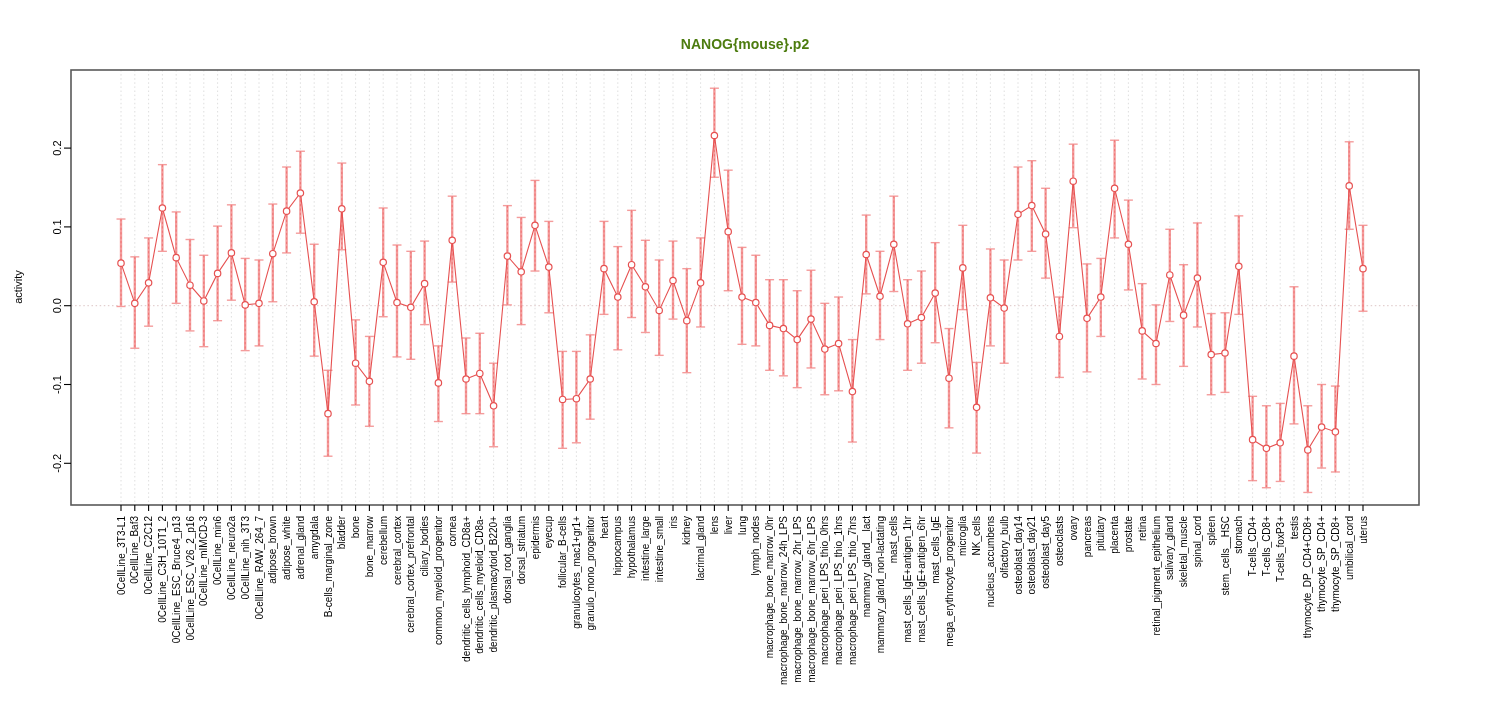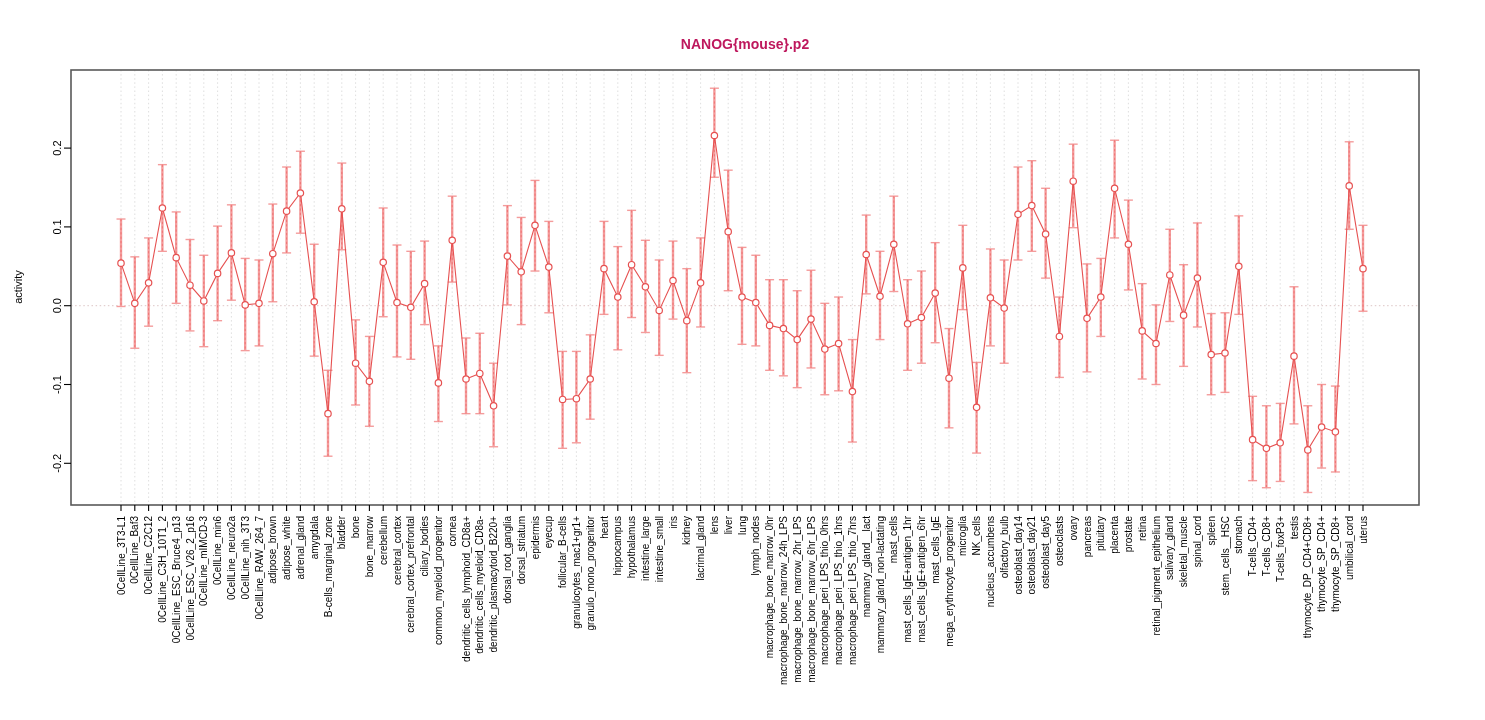--- a/index.html
+++ b/index.html
@@ -1,20 +1,20 @@
 <!DOCTYPE html>
 <html><head>
 <meta charset="utf-8">
 <style>
   html,body{margin:0;padding:0;background:#ffffff;}
   #stage{position:relative;width:1485px;height:720px;background:#ffffff;overflow:hidden;
          font-family:"Liberation Sans","DejaVu Sans",sans-serif;}
   #plot-svg{position:absolute;left:0;top:0;}
   #chart-title{position:absolute;left:71px;top:36px;width:1348px;text-align:center;
-               font-size:14px;font-weight:bold;color:#be185d;}
+               font-size:14px;font-weight:bold;color:#4d7c0f;}
   #y-axis-label{position:absolute;left:8px;top:287px;transform:translate(-20%,-50%) rotate(-90deg);
                 font-size:11px;color:#000;white-space:nowrap;}
 </style>
 </head>
 <body>
 
 <div id="stage">
   <svg id="plot-svg" width="1485" height="720" viewBox="0 0 1485 720" xmlns="http://www.w3.org/2000/svg">
       <line x1="121" y1="70" x2="121" y2="505" stroke="#d6d6d6" stroke-width="0.8" stroke-dasharray="1.5,2.6"></line>
       <line x1="134.8" y1="70" x2="134.8" y2="505" stroke="#d6d6d6" stroke-width="0.8" stroke-dasharray="1.5,2.6"></line>

